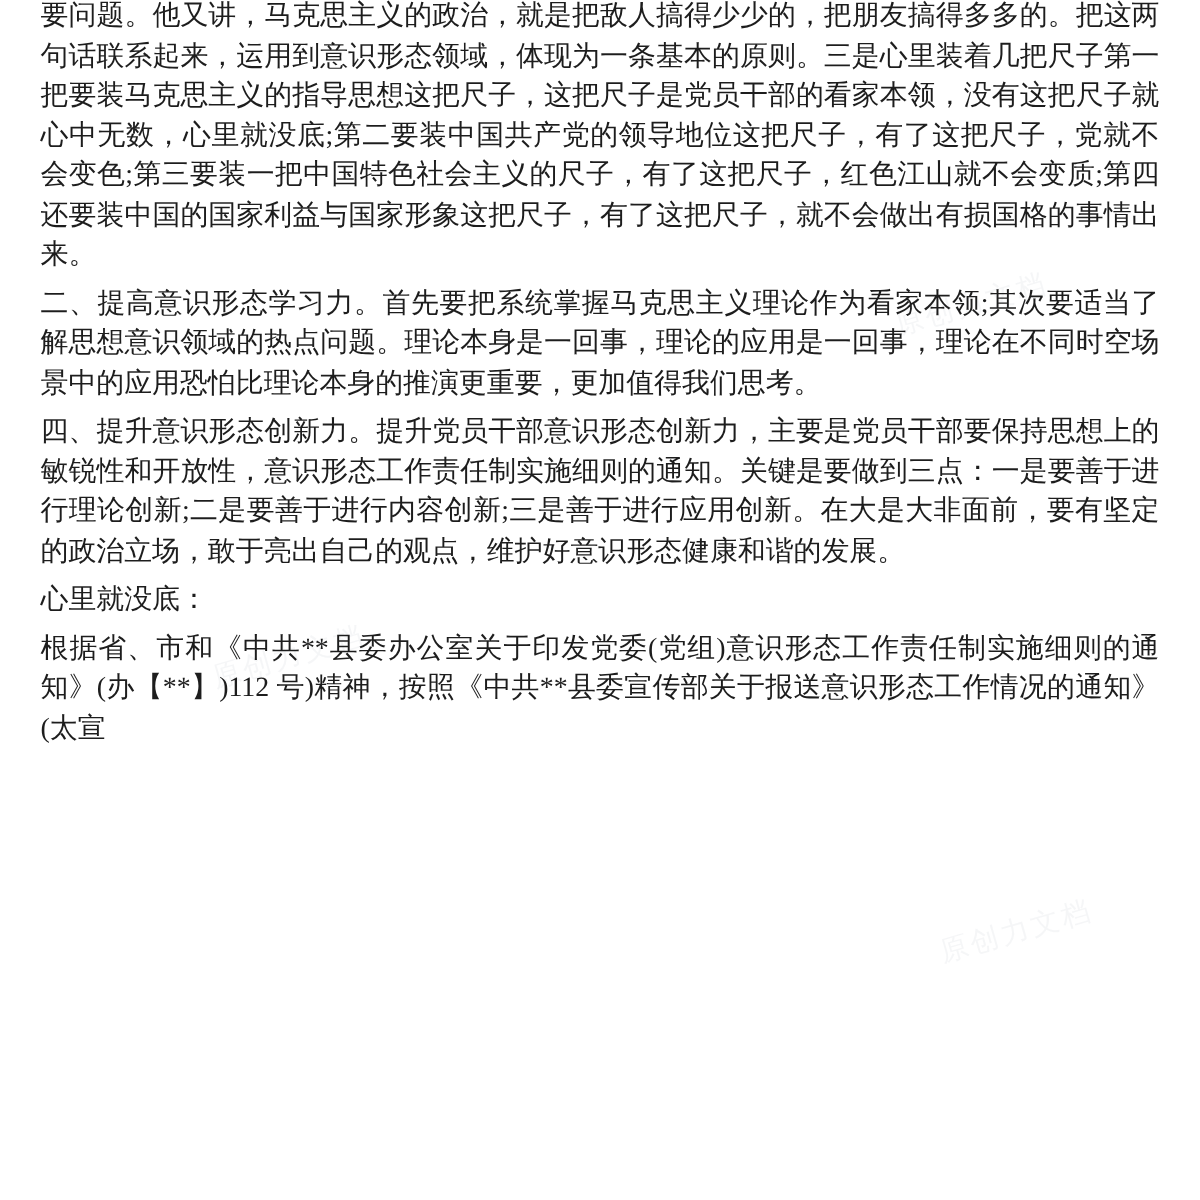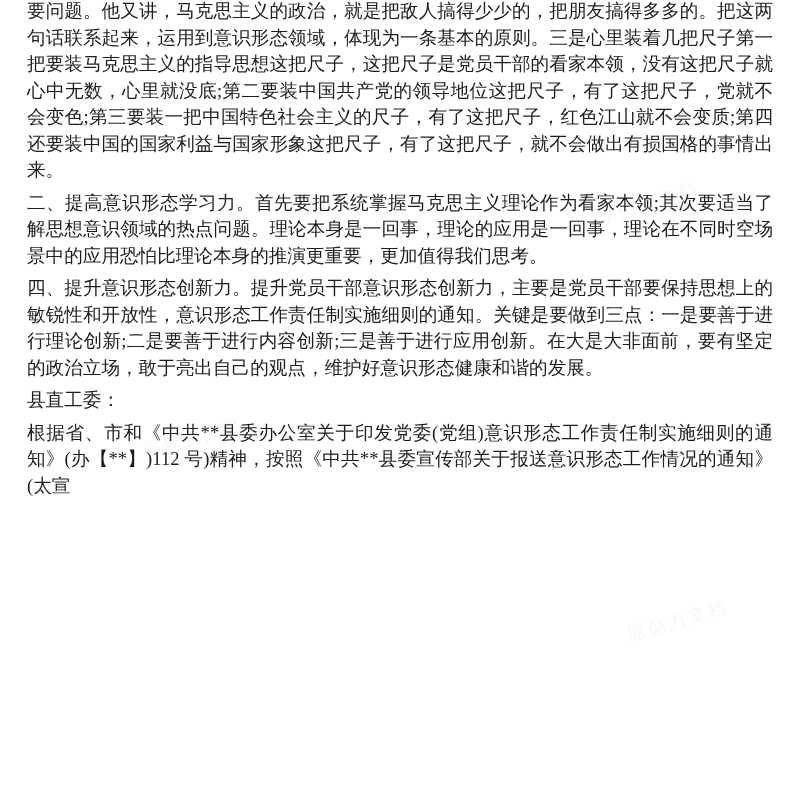--- a/index.html
+++ b/index.html
@@ -48,17 +48,17 @@
 <div class="page">
 
   <div class="watermark" style="top:190px; left:595px;">原创力文档</div>
   <div class="watermark" style="top:425px; left:140px;">原创力文档</div>
   <div class="watermark" style="top:608px; left:625px;">原创力文档</div>
 
   <div class="doc">
     <p class="para">要问题。他又讲，马克思主义的政治，就是把敌人搞得少少的，把朋友搞得多多的。把这两句话联系起来，运用到意识形态领域，体现为一条基本的原则。三是心里装着几把尺子第一把要装马克思主义的指导思想这把尺子，这把尺子是党员干部的看家本领，没有这把尺子就心中无数，心里就没底;第二要装中国共产党的领导地位这把尺子，有了这把尺子，党就不会变色;第三要装一把中国特色社会主义的尺子，有了这把尺子，红色江山就不会变质;第四还要装中国的国家利益与国家形象这把尺子，有了这把尺子，就不会做出有损国格的事情出来。</p>
     <p class="para">二、提高意识形态学习力。首先要把系统掌握马克思主义理论作为看家本领;其次要适当了解思想意识领域的热点问题。理论本身是一回事，理论的应用是一回事，理论在不同时空场景中的应用恐怕比理论本身的推演更重要，更加值得我们思考。</p>
     <p class="para">四、提升意识形态创新力。提升党员干部意识形态创新力，主要是党员干部要保持思想上的敏锐性和开放性，意识形态工作责任制实施细则的通知。关键是要做到三点：一是要善于进行理论创新;二是要善于进行内容创新;三是善于进行应用创新。在大是大非面前，要有坚定的政治立场，敢于亮出自己的观点，维护好意识形态健康和谐的发展。</p>
-    <p class="para">县直工委：</p>
+    <p class="para">心里就没底：</p>
     <p class="para">根据省、市和《中共**县委办公室关于印发党委(党组)意识形态工作责任制实施细则的通知》(办【**】)112 号)精神，按照《中共**县委宣传部关于报送意识形态工作情况的通知》(太宣</p>
   </div>
 
 </div>
 
 </body></html>

